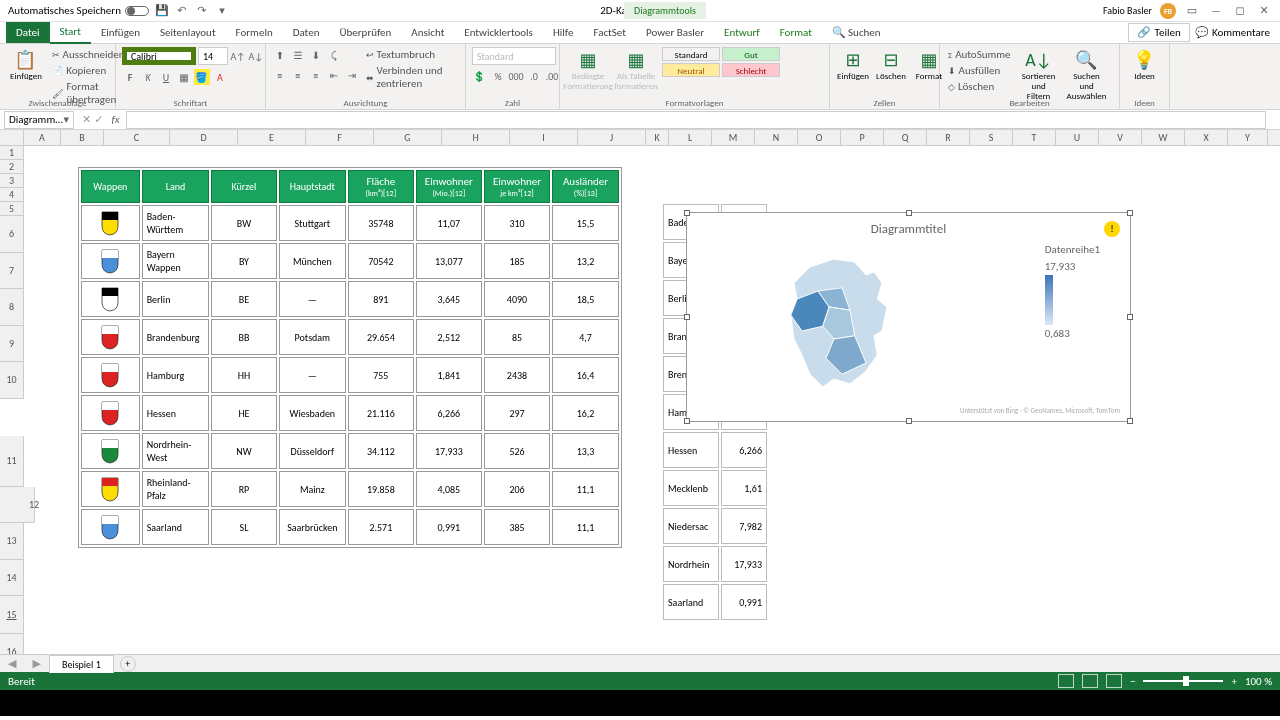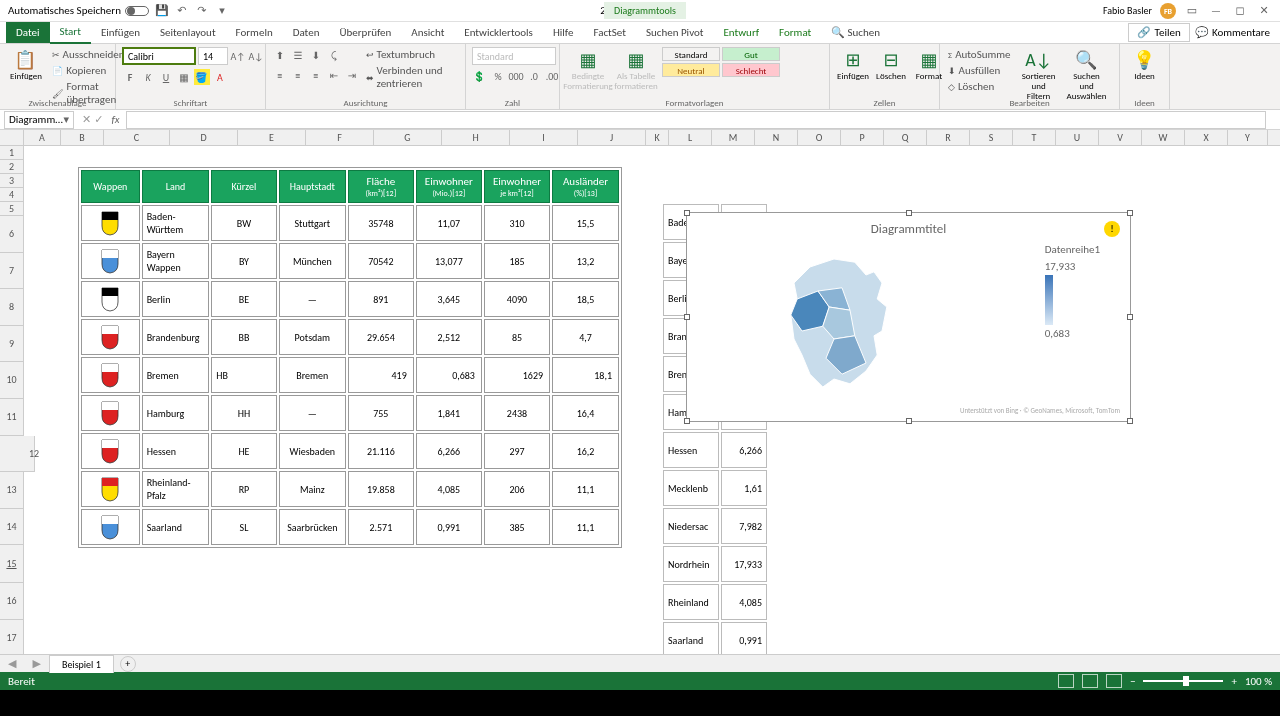--- a/index.html
+++ b/index.html
@@ -4,21 +4,21 @@
 <style>
 *{margin:0;padding:0;box-sizing:border-box;font-family:'Segoe UI',Calibri,sans-serif;font-size:11px;}
 body{background:#fff;width:1280px;height:720px;overflow:hidden;position:relative;}
 .titlebar{height:22px;background:#fff;display:flex;align-items:center;padding:0 8px;border-bottom:1px solid #e0e0e0;position:relative;}
 .titlebar .left{display:flex;gap:6px;}
 .titlebar .autosave{display:flex;align-items:center;gap:4px;font-size:10px;}
 .titlebar .switch{width:24px;height:10px;border:1px solid #666;border-radius:5px;position:relative;display:inline-block;}
 .titlebar .switch::after{content:'';width:8px;height:8px;background:#666;border-radius:50%;position:absolute;left:1px;top:0;}
 .titlebar .qat-icon{width:14px;height:14px;display:inline-flex;align-items:center;justify-content:center;color:#666;}
 .titlebar .center{position:absolute;left:50%;transform:translateX(-50%);display:flex;align-items:center;gap:4px;font-size:10px;}
-.titlebar .tools{position:absolute;left:604px;background:#e4f1e4;color:#1a7a1a;padding:2px 10px;font-size:10px;}
+.titlebar .tools{position:absolute;left:624px;background:#e4f1e4;color:#1a7a1a;padding:2px 10px;font-size:10px;}
 .titlebar .right{margin-left:auto;display:flex;align-items:center;gap:8px;}
 .titlebar .user{font-size:10px;}
 .titlebar .avatar{width:16px;height:16px;background:#e8a030;border-radius:50%;display:inline-flex;align-items:center;justify-content:center;color:#fff;font-size:8px;font-weight:bold;}
 .titlebar .winbtn{width:16px;height:16px;display:inline-flex;align-items:center;justify-content:center;color:#666;}
 .ribbon-tabs{height:22px;background:#fff;display:flex;align-items:center;padding-left:6px;border-bottom:1px solid #d4d4d4;}
 .ribbon-tabs .tab{padding:4px 10px;font-size:11px;color:#444;cursor:pointer;}
 .ribbon-tabs .tab.file{background:#1a7338;color:#fff;}
 .ribbon-tabs .tab.active{border-bottom:2px solid #1a7338;color:#1a7338;}
 .ribbon-tabs .tab.context{color:#1a7a1a;}
 .ribbon-tabs .right{margin-left:auto;display:flex;align-items:center;gap:6px;padding-right:10px;}
@@ -26,21 +26,21 @@
 .ribbon{height:66px;background:#f3f2f1;display:flex;border-bottom:1px solid #d4d4d4;}
 .ribbon .group{border-right:1px solid #d4d4d4;padding:3px 6px;display:flex;flex-direction:column;justify-content:space-between;position:relative;}
 .ribbon .group-label{font-size:9px;color:#666;text-align:center;position:absolute;bottom:1px;left:0;right:0;}
 .ribbon .group-content{display:flex;height:50px;align-items:flex-start;gap:4px;}
 .ribbon .bigbtn{display:flex;flex-direction:column;align-items:center;justify-content:center;padding:2px 4px;width:44px;}
 .ribbon .bigbtn .icon{font-size:18px;color:#1a7338;}
 .ribbon .bigbtn .lbl{font-size:9px;text-align:center;line-height:1.1;}
 .ribbon .smallbtns{display:flex;flex-direction:column;gap:1px;}
 .ribbon .smallbtn{font-size:9px;padding:1px 2px;display:flex;align-items:center;gap:3px;color:#555;}
 .ribbon .font-row{display:flex;align-items:center;gap:2px;}
-.ribbon .font-sel{height:18px;border:2px solid #4d7c0f;background:#fff;font-size:10px;padding:0 4px;width:74px;}
+.ribbon .font-sel{height:18px;border:5px solid #4d7c0f;background:#fff;font-size:10px;padding:0 4px;width:74px;}
 .ribbon .size-sel{height:18px;border:1px solid #ccc;background:#fff;font-size:10px;padding:0 4px;width:30px;}
 .ribbon .mini{width:16px;height:16px;display:inline-flex;align-items:center;justify-content:center;font-size:10px;color:#666;border:1px solid transparent;}
 .ribbon .bold{font-weight:bold;}
 .ribbon .italic{font-style:italic;}
 .ribbon .underline{text-decoration:underline;}
 .ribbon .num-sel{height:18px;border:1px solid #ccc;background:#fff;font-size:10px;padding:0 4px;width:84px;}
 .ribbon .stylecell{width:58px;height:14px;border:1px solid #ccc;font-size:9px;text-align:center;line-height:13px;}
 .ribbon .disabled{color:#bbb;}
 .namebox-row{height:20px;background:#fff;display:flex;align-items:center;border-bottom:1px solid #d4d4d4;}
 .namebox{width:70px;height:18px;border:1px solid #ccc;margin-left:4px;font-size:10px;padding:0 4px;display:flex;align-items:center;justify-content:space-between;}
@@ -118,21 +118,21 @@
   <div class="tab active">Start</div>
   <div class="tab">Einfügen</div>
   <div class="tab">Seitenlayout</div>
   <div class="tab">Formeln</div>
   <div class="tab">Daten</div>
   <div class="tab">Überprüfen</div>
   <div class="tab">Ansicht</div>
   <div class="tab">Entwicklertools</div>
   <div class="tab">Hilfe</div>
   <div class="tab">FactSet</div>
-  <div class="tab">Suchen Pivot</div>
+  <div class="tab">Power Basler</div>
   <div class="tab context">Entwurf</div>
   <div class="tab context">Format</div>
   <div class="tab">🔍 <span>Suchen</span></div>
   <div class="right">
     <div class="share">🔗 <span>Teilen</span></div>
     <div>💬 <span>Kommentare</span></div>
   </div>
 </div>
 
 <div class="ribbon">
@@ -324,21 +324,21 @@
       <div class="rh small" style="height: 14px;">1</div>
       <div class="rh small" style="height: 14px;">2</div>
       <div class="rh small" style="height: 14px;">3</div>
       <div class="rh small" style="height: 14px;">4</div>
       <div class="rh small" style="height: 14px;">5</div>
       <div class="rh" style="height: 36.5px;">6</div>
       <div class="rh" style="height: 36.5px;">7</div>
       <div class="rh" style="height: 36.5px;">8</div>
       <div class="rh" style="height: 36.5px;">9</div>
       <div class="rh" style="height: 36.5px;">10</div>
-      <div class="rh" style="height: 37px;">11</div>
+      <div class="rh" style="height: 51px; margin-top: 37px;">11</div>
       <div class="rh" style="height: 36.5px; padding-left: 34px;">12</div>
       <div class="rh" style="height: 36.5px;">13</div>
       <div class="rh" style="height: 36.5px;">14</div>
       <div class="rh" style="height: 38px; text-decoration: underline;">15</div>
       <div class="rh" style="height: 36.5px;">16</div>
       <div class="rh" style="height: 36.5px;">17</div>
     </div>
   <div class="gridbg"></div>
 
   <table class="table1">
@@ -415,35 +415,20 @@
           <td class="">85</td>
           <td class="">4,7</td>
         </tr>
         <tr>
           <td class="wap">
             <svg class="coat" viewBox="0 0 20 26">
               <path d="M2 2 H18 V16 Q18 24 10 25 Q2 24 2 16 Z" fill="#d22" stroke="#333" stroke-width="0.8"></path>
               <path d="M2 2 H18 V10 H2 Z" fill="#fff"></path>
             </svg>
           </td>
-          <td class="land">Bremen</td>
-          <td class="land">HB</td>
-          <td>Bremen</td>
-          <td class="rnum">419</td>
-          <td class="rnum">0,683</td>
-          <td class="rnum">1629</td>
-          <td class="rnum">18,1</td>
-        </tr>
-        <tr>
-          <td class="wap">
-            <svg class="coat" viewBox="0 0 20 26">
-              <path d="M2 2 H18 V16 Q18 24 10 25 Q2 24 2 16 Z" fill="#d22" stroke="#333" stroke-width="0.8"></path>
-              <path d="M2 2 H18 V10 H2 Z" fill="#fff"></path>
-            </svg>
-          </td>
           <td class="land">Hamburg</td>
           <td class="">HH</td>
           <td>—</td>
           <td class="">755</td>
           <td class="">1,841</td>
           <td class="">2438</td>
           <td class="">16,4</td>
         </tr>
         <tr>
           <td class="wap">
@@ -456,20 +441,35 @@
           <td class="">HE</td>
           <td>Wiesbaden</td>
           <td class="">21.116</td>
           <td class="">6,266</td>
           <td class="">297</td>
           <td class="">16,2</td>
         </tr>
         <tr>
           <td class="wap">
             <svg class="coat" viewBox="0 0 20 26">
+              <path d="M2 2 H18 V16 Q18 24 10 25 Q2 24 2 16 Z" fill="#1a8a3a" stroke="#333" stroke-width="0.8"></path>
+              <path d="M2 2 H18 V10 H2 Z" fill="#fff"></path>
+            </svg>
+          </td>
+          <td class="land">Nordrhein-West</td>
+          <td class="">NW</td>
+          <td>Düsseldorf</td>
+          <td class="">34.112</td>
+          <td class="">17,933</td>
+          <td class="">526</td>
+          <td class="">13,3</td>
+        </tr>
+        <tr>
+          <td class="wap">
+            <svg class="coat" viewBox="0 0 20 26">
               <path d="M2 2 H18 V16 Q18 24 10 25 Q2 24 2 16 Z" fill="#fd0" stroke="#333" stroke-width="0.8"></path>
               <path d="M2 2 H18 V10 H2 Z" fill="#d22"></path>
             </svg>
           </td>
           <td class="land">Rheinland-Pfalz</td>
           <td class="">RP</td>
           <td>Mainz</td>
           <td class="">19.858</td>
           <td class="">4,085</td>
           <td class="">206</td>
@@ -527,24 +527,20 @@
           <td style="width:58px">Mecklenb</td>
           <td style="width:50px;text-align:right">1,61</td>
         </tr>
         <tr>
           <td style="width:58px">Niedersac</td>
           <td style="width:50px;text-align:right">7,982</td>
         </tr>
         <tr>
           <td style="width:58px">Nordrhein</td>
           <td style="width:50px;text-align:right">17,933</td>
-        </tr>
-        <tr>
-          <td style="width:58px">Rheinland</td>
-          <td style="width:50px;text-align:right">4,085</td>
         </tr>
         <tr>
           <td style="width:58px">Saarland</td>
           <td style="width:50px;text-align:right">0,991</td>
         </tr>
       </tbody>
   </table>
 
   <div class="chart-box">
     <div class="handle" style="left:-3px;top:-3px"></div>

